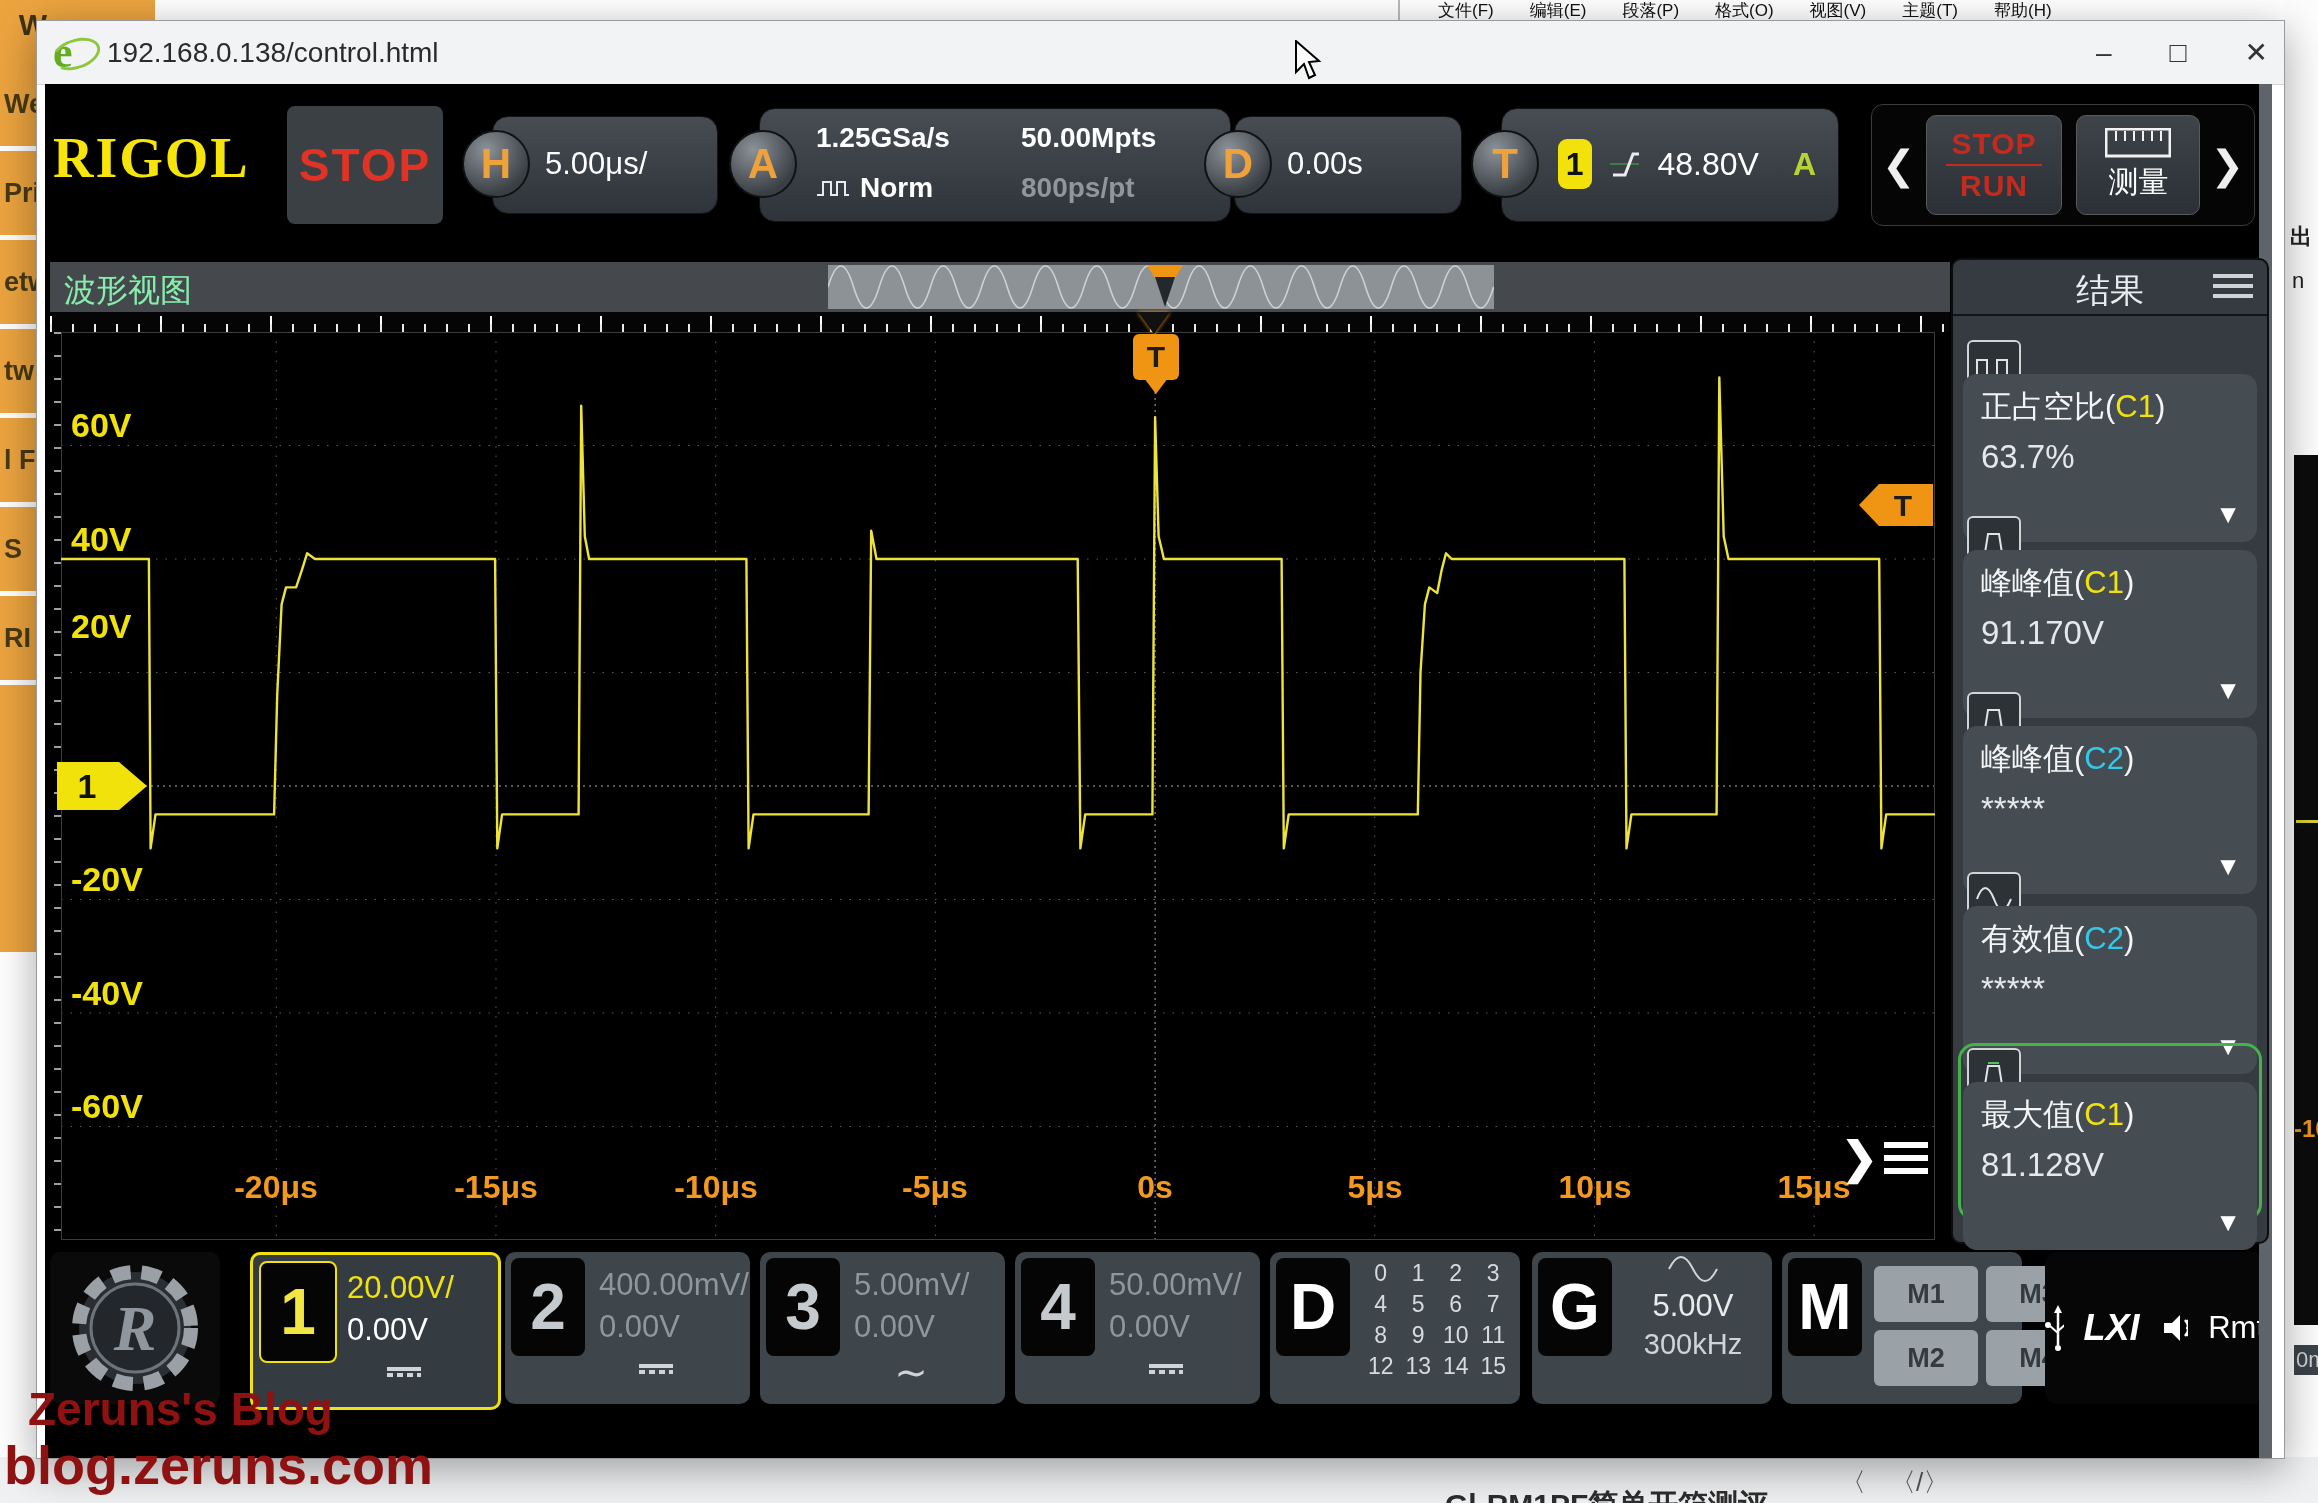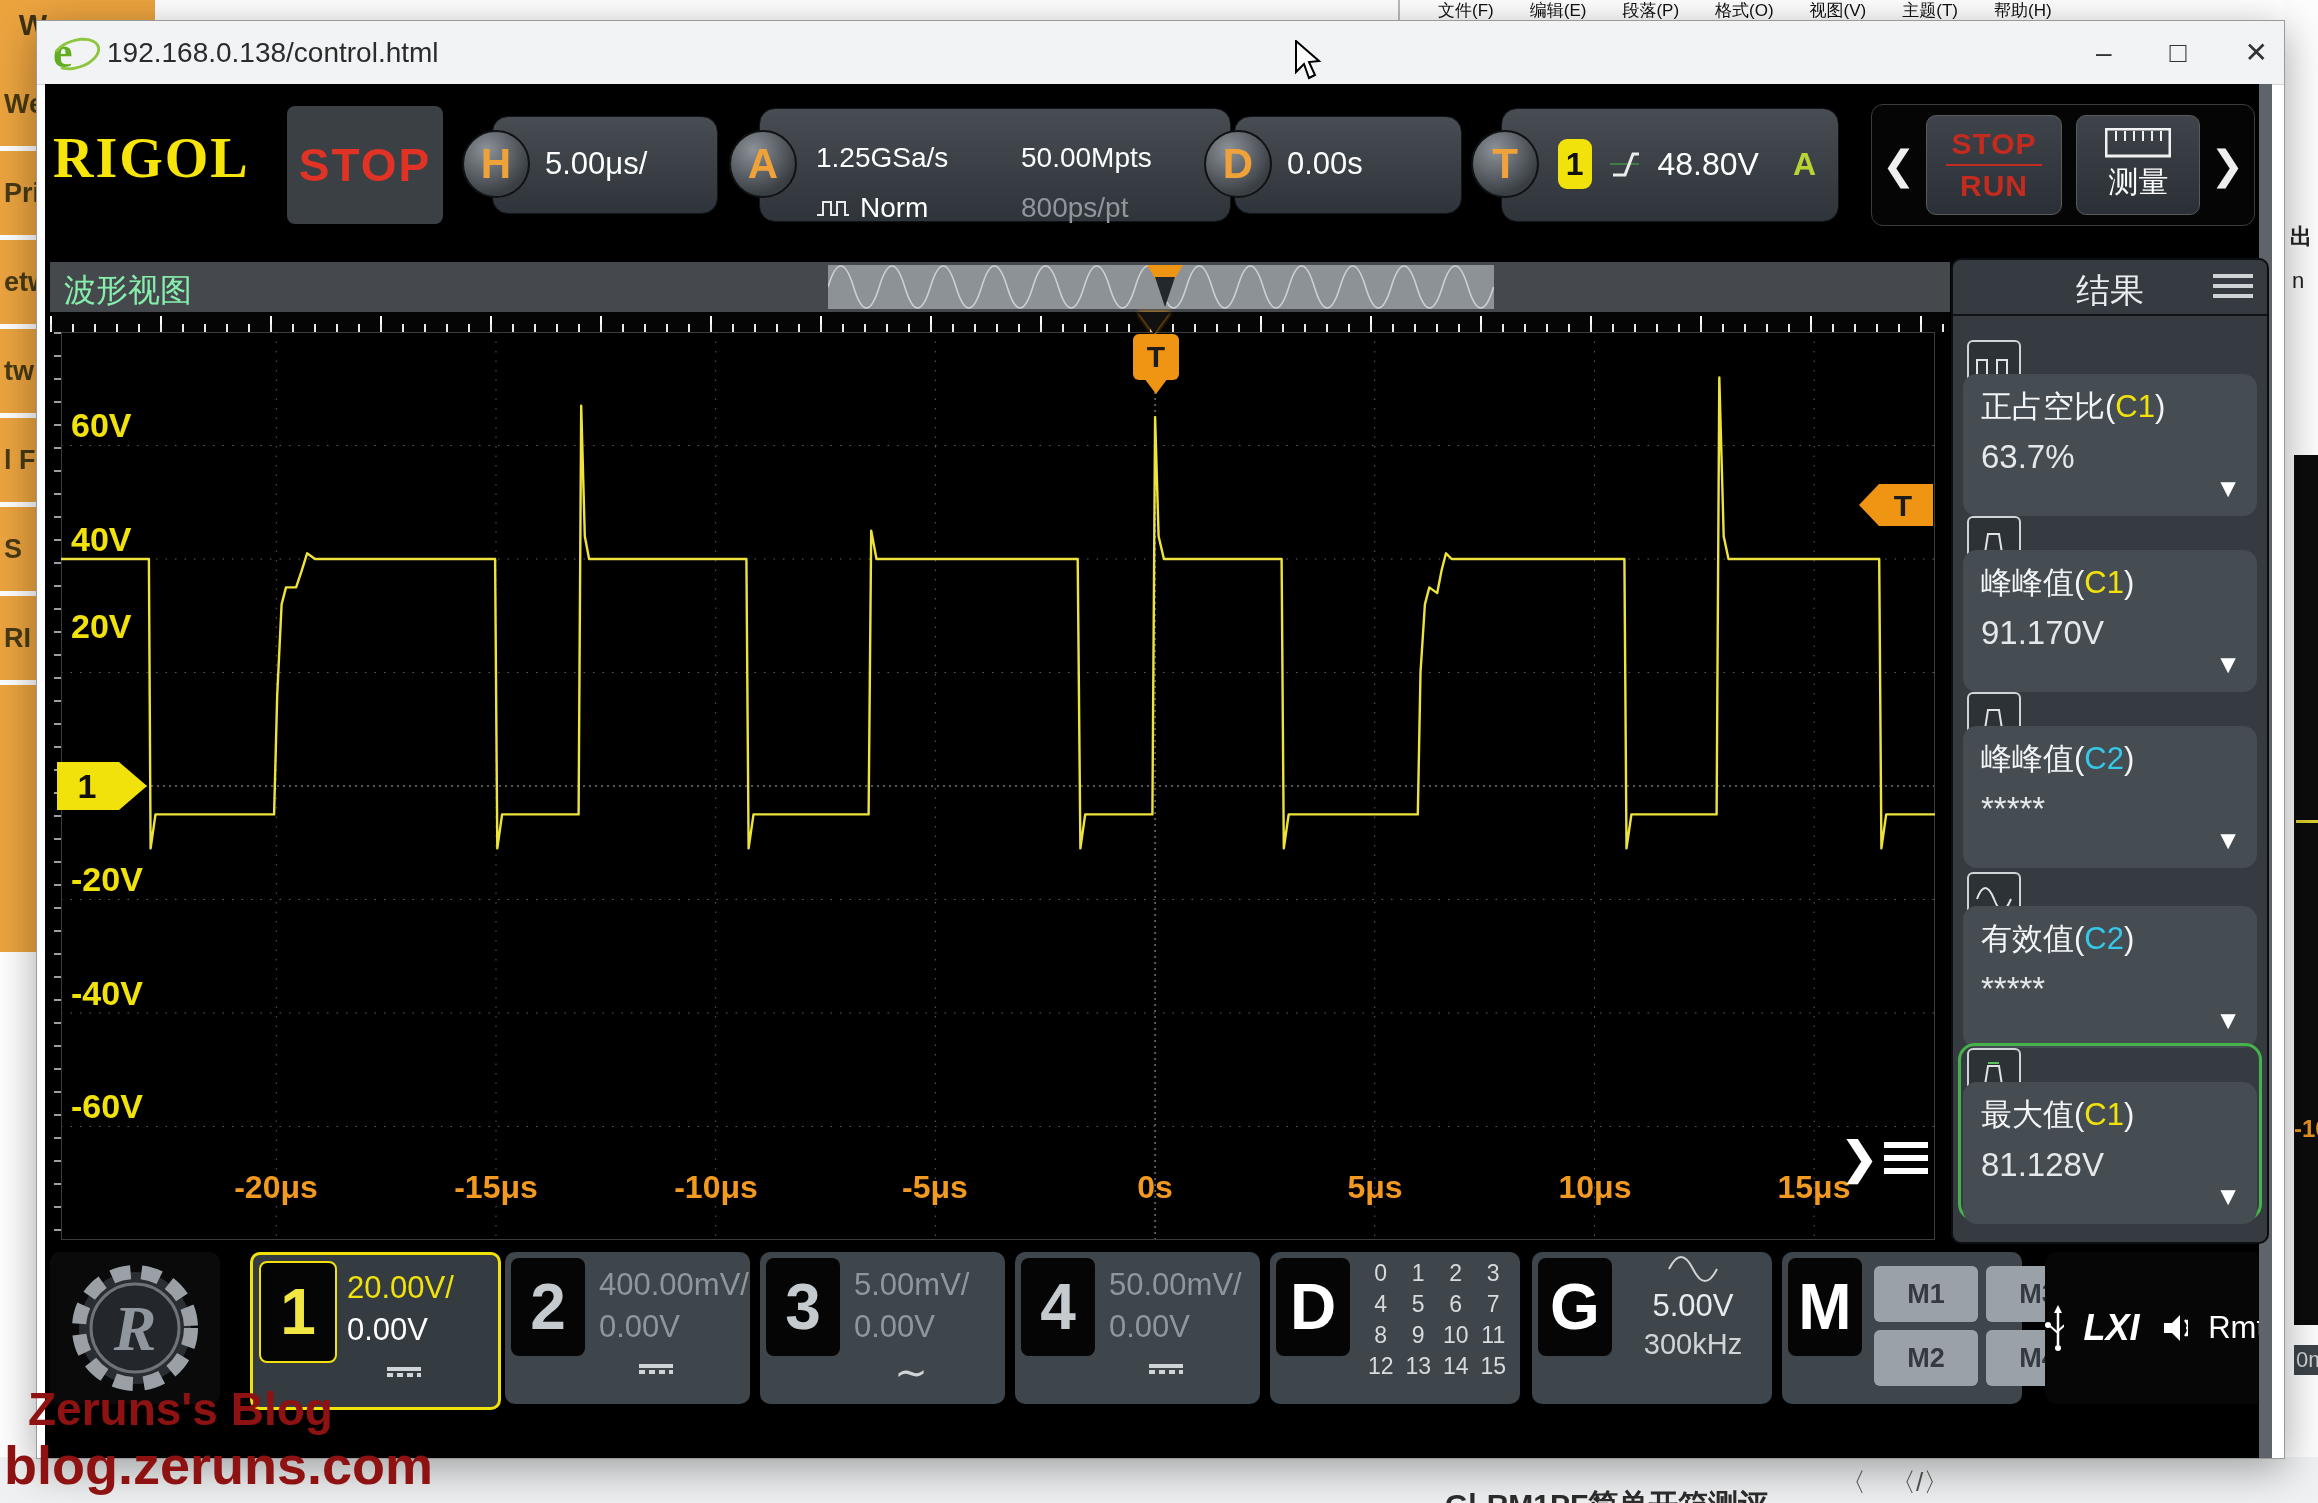--- a/index.html
+++ b/index.html
@@ -49,21 +49,21 @@
   .knob{position:absolute;width:64px;height:64px;border-radius:50%;
         background:radial-gradient(circle at 35% 28%,#8b9298,#3a3f44 72%);
         border:2px solid #101214;color:#f0a23a;font-weight:bold;font-size:42px;
         display:flex;align-items:center;justify-content:center;z-index:3;}
   .panel{position:absolute;background:linear-gradient(#474d53,#2e3439);border:1px solid #121518;
          border-radius:16px;color:#fff;z-index:2;}
   .logo{position:absolute;left:8px;top:32px;font:bold 56px "Liberation Serif",serif;color:#f6e40a;letter-spacing:2px;}
   .stopstate{position:absolute;left:242px;top:12px;width:156px;height:118px;background:#3b4045;border-radius:8px;
              display:flex;align-items:center;justify-content:center;font-weight:bold;font-size:46px;color:#e03325;letter-spacing:2px;}
   .hpanel-text{padding-left:52px;line-height:94px;font-size:31px;}
-  .acq-grid{display:grid;grid-template-columns:205px 165px;grid-template-rows:50px 50px;padding:24px 0 0 56px;}
+  .acq-grid{display:grid;grid-template-columns:205px 165px;grid-template-rows:50px 50px;padding:4px 0 0 56px;font-weight:bold;}
   .acq-grid .c{display:flex;align-items:center;gap:10px;font-size:28px;}
   .dim{color:#8f979c;}
   .tpanel-row{display:flex;align-items:center;gap:16px;padding:0 22px 0 56px;height:110px;}
   .trig-badge{width:44px;height:50px;background:#f2e20c;border-radius:9px;color:#111;font-weight:bold;
               font-size:32px;display:flex;align-items:center;justify-content:center;}
   .trig-level{font-size:32px;color:#fff;margin-left:2px;}
   .trig-auto{font-size:32px;font-weight:bold;color:#b9d234;margin-left:18px;}
   .navbox{position:absolute;left:1826px;top:10px;width:382px;height:120px;background:#050505;
           border:1px solid #3c3c3c;border-radius:12px;display:flex;align-items:center;z-index:2;}
   .chev{color:#efefef;font-size:40px;padding:0 10px;}
@@ -110,21 +110,21 @@
   
   .results{position:absolute;left:1906px;top:174px;width:314px;height:982px;background:#353b40;
            border:2px solid #0b0d0f;border-radius:10px;z-index:5;}
   .res-head{height:54px;border-bottom:2px solid #111417;position:relative;}
   .res-head .rt{position:absolute;left:0;right:0;top:8px;text-align:center;font-size:34px;color:#e9ecee;}
   .res-head .burger div{width:40px;height:4px;background:#cfd3d5;margin:6px 0;}
   .res-head .burger{position:absolute;right:14px;top:8px;}
   .res-item{position:absolute;left:10px;right:10px;height:168px;}
   .res-icon{position:absolute;left:4px;top:0;width:50px;height:50px;background:#2c3236;border:2px solid #cfd4d6;
             border-radius:6px;display:flex;align-items:center;justify-content:center;}
-  .res-card{position:absolute;left:0;right:0;top:34px;height:142px;background:#454c52;border-radius:14px;}
+  .res-card{position:absolute;left:0;right:0;top:34px;height:168px;background:#454c52;border-radius:14px;}
   .res-label{position:absolute;left:18px;top:12px;font-size:31px;color:#f2f4f5;white-space:nowrap;}
   .res-val{position:absolute;left:18px;top:64px;font-size:33px;color:#e4e8ea;}
   .res-arrow{position:absolute;right:16px;bottom:12px;color:#fff;font-size:26px;}
   .chref-c1{color:#f2e20c;} .chref-c2{color:#35c8e8;}
   .res-sel{outline:3px solid #46b24a;outline-offset:2px;border-radius:12px;}
 
   
   .bbar{position:absolute;left:0;top:1168px;width:2227px;height:156px;}
   .tile{position:absolute;top:0;height:152px;background:#3e454b;border-radius:10px;}
   .numbox{position:absolute;left:6px;top:6px;width:74px;height:98px;background:#050505;border-radius:8px;

